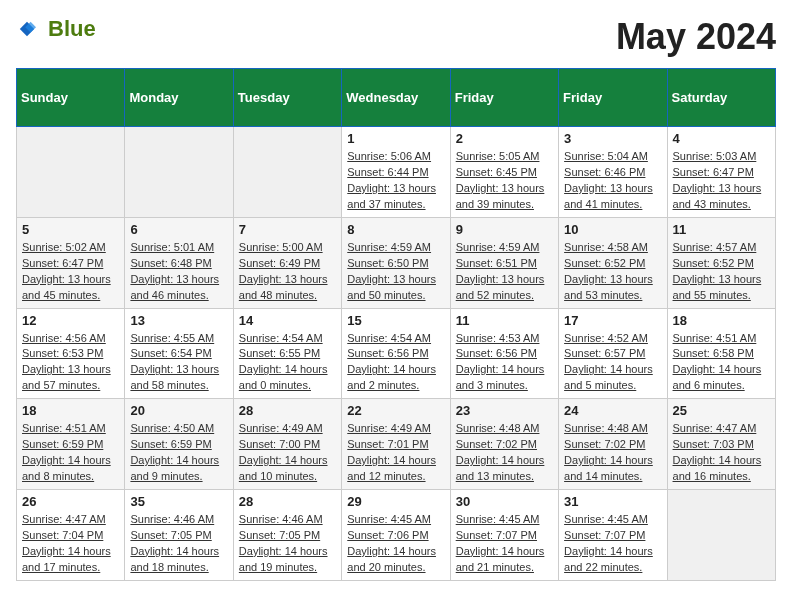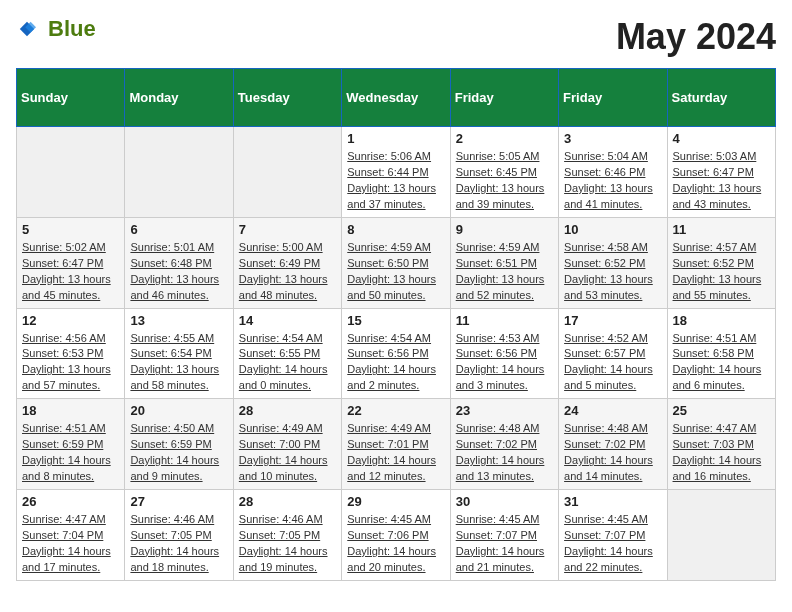--- a/index.html
+++ b/index.html
@@ -234,21 +234,21 @@
           <div class="day-number">25</div>
           <div class="day-info">Sunrise: 4:47 AM<br>Sunset: 7:03 PM<br>Daylight: 14 hours and 16 minutes.</div>
         </td>
       </tr>
       <tr>
         <td>
           <div class="day-number">26</div>
           <div class="day-info">Sunrise: 4:47 AM<br>Sunset: 7:04 PM<br>Daylight: 14 hours and 17 minutes.</div>
         </td>
         <td>
-          <div class="day-number">27</div>
+          <div class="day-number">35</div>
           <div class="day-info">Sunrise: 4:46 AM<br>Sunset: 7:05 PM<br>Daylight: 14 hours and 18 minutes.</div>
         </td>
         <td>
           <div class="day-number">28</div>
           <div class="day-info">Sunrise: 4:46 AM<br>Sunset: 7:05 PM<br>Daylight: 14 hours and 19 minutes.</div>
         </td>
         <td>
           <div class="day-number">29</div>
           <div class="day-info">Sunrise: 4:45 AM<br>Sunset: 7:06 PM<br>Daylight: 14 hours and 20 minutes.</div>
         </td>

